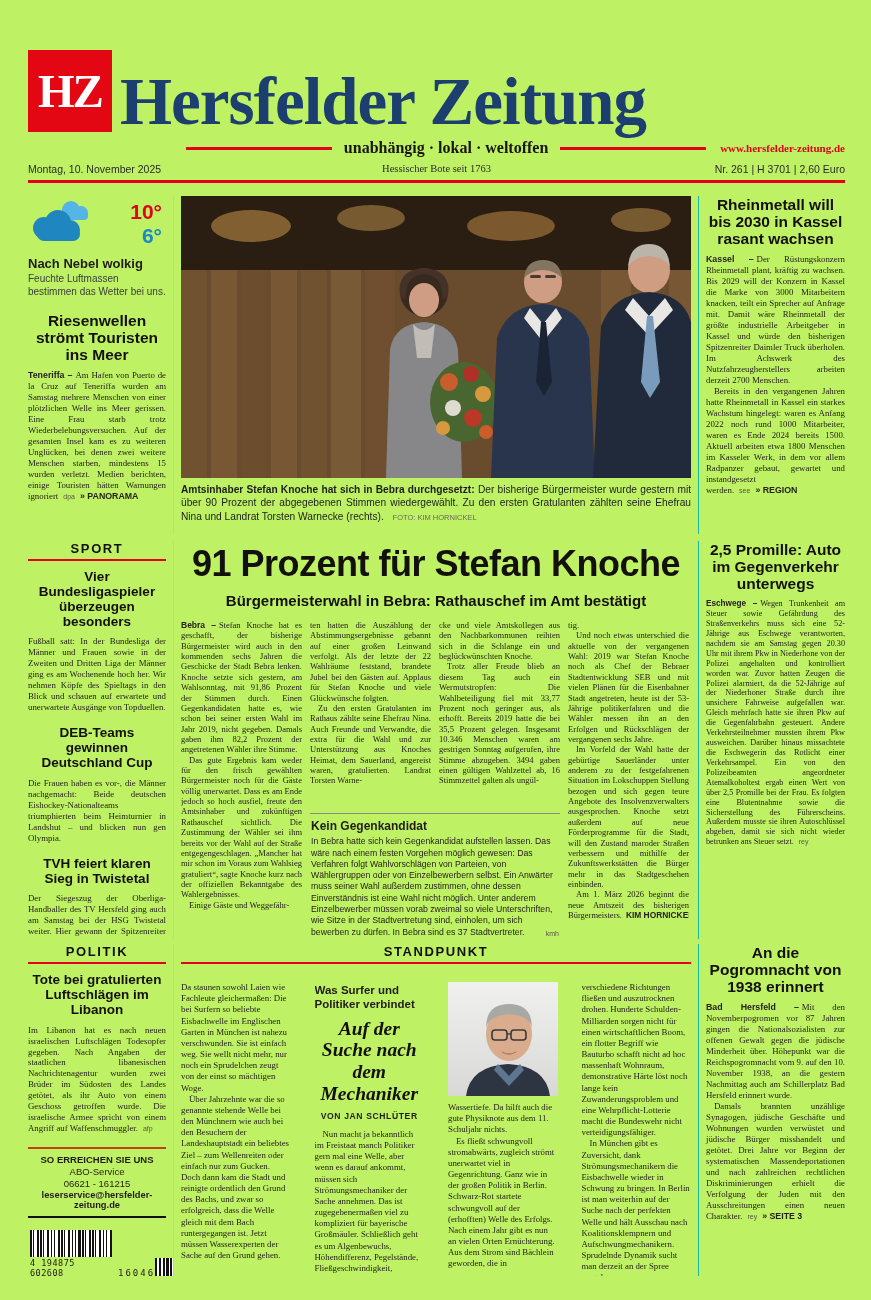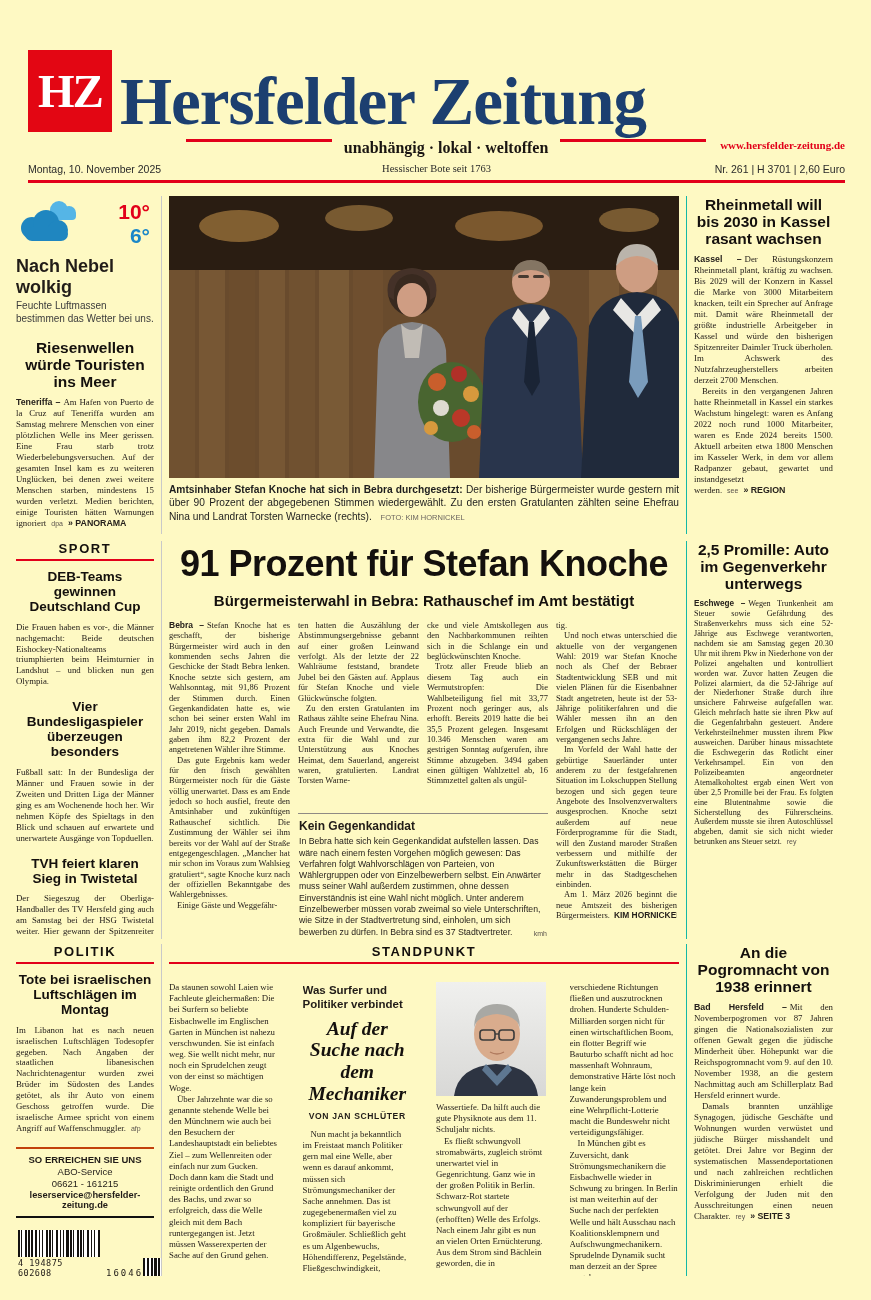--- a/index.html
+++ b/index.html
@@ -1,37 +1,37 @@
 <!DOCTYPE html>
 <html lang="de"><head>
 <meta charset="utf-8">
 <style>
   *{margin:0;padding:0;box-sizing:border-box}
   html,body{background:#888}
   body{width:871px;margin:0 auto;font-family:"Liberation Sans",sans-serif;color:#211c18}
-  #page{position:relative;width:871px;height:1300px;background:#fef9c3;overflow:hidden}
+  #page{position:relative;width:871px;height:1300px;background:#bef264;overflow:hidden}
 
   
   #masthead{position:absolute;top:50px;left:28px;width:817px}
   .brandrow{display:flex;align-items:flex-end}
   .hzlogo{width:84px;height:82px;background:#e30613;color:#fff;display:flex;align-items:center;justify-content:center;
           font-family:"Liberation Serif",serif;font-weight:bold;font-size:47px;letter-spacing:-2px}
   .papertitle{font-family:"Liberation Serif",serif;font-weight:bold;color:#1c3f70;font-size:67px;line-height:.93;
           margin-left:8px;white-space:nowrap;letter-spacing:-1px}
-  .tagrow{display:flex;margin-top:7px;margin-left:158px}
+  .tagrow{display:flex;align-items:center;margin-top:7px;margin-left:158px}
   .tl-line{flex:1;height:3px;background:#e2001a}
   .tagline{font-family:"Liberation Serif",serif;font-weight:bold;font-size:16px;padding:0 12px;color:#1a1512}
   .url{color:#e2001a;font-weight:bold;font-size:11px;padding-left:14px;text-decoration:none;font-family:"Liberation Serif",serif}
   .daterow{display:grid;grid-template-columns:1fr auto 1fr;margin-top:6px;font-size:10.5px;color:#2a2a2a}
   .daterow .mid{text-align:center;font-family:"Liberation Serif",serif}
   .daterow .right{text-align:right}
   .mainrule{height:3px;background:#e2001a;margin-top:5px}
 
   
-  .band{position:absolute;left:16px;width:817px;display:flex}
+  .band{position:absolute;left:28px;width:817px;display:flex}
   .band1{top:196px;height:338px}
   .band2{top:541px;height:398px}
   .band3{top:944px;height:332px}
   .col-l{width:146px;padding-right:7px;border-right:1px solid #c9c9c9;overflow:hidden}
   .col-m{width:525px;padding:0 7px;border-right:1px solid #14b8a6;overflow:hidden}
   .col-r{width:146px;padding-left:7px;overflow:hidden}
 
   
   .kicker{font-size:13px;font-weight:bold;letter-spacing:1.6px;text-align:center;padding-bottom:3px;
           border-bottom:2.5px solid #e2001a;margin-bottom:9px;color:#14100d}
@@ -42,21 +42,21 @@
   .lead{font-family:"Liberation Sans",sans-serif;font-weight:bold;margin-right:3px}
   .agency{font-size:7px;color:#5b544d;margin-left:5px;font-family:"Liberation Sans",sans-serif}
   .ref{font-family:"Liberation Sans",sans-serif;font-weight:bold;font-size:8.8px;margin-left:5px;white-space:nowrap}
   .author{font-family:"Liberation Sans",sans-serif;font-weight:bold;font-size:8.4px;margin-left:4px;white-space:nowrap}
 
   
   .weather{margin-bottom:14px}
   .wx-top{display:flex;align-items:center;justify-content:space-between;padding:2px 4px 2px 0}
   .wx-temps{text-align:right;font-weight:bold;font-size:21px;line-height:1.15}
   .wx-hi{color:#e2001a}.wx-lo{color:#1a87c8}
-  .wx-h{font-weight:bold;font-size:18px;margin-top:4px}
+  .wx-h{font-weight:bold;font-size:13px;margin-top:4px}
   .wx-t{font-size:10px;line-height:1.25;color:#3c3c3c;margin-top:2px}
 
   
   .mainphoto{width:510px;height:282px;display:block}
   .caption{font-size:10.2px;line-height:1.32;text-align:justify;margin-top:5px;color:#1d1d1d}
   .caption .cap-lead{font-weight:bold}
   .credit{font-size:7.5px;color:#6b655f;margin-left:6px;white-space:nowrap}
 
   
   .h1{font-size:36px;font-weight:bold;letter-spacing:-.5px;text-align:center;color:#14100d;margin-top:2px}
@@ -146,21 +146,21 @@
           <div class="wx-temps">
             <div class="wx-hi">10°</div>
             <div class="wx-lo">6°</div>
           </div>
         </div>
         <div class="wx-h">Nach Nebel wolkig</div>
         <div class="wx-t">Feuchte Luftmassen bestimmen das Wetter bei uns.</div>
       </div>
 
       <article class="secart">
-        <h2 class="art-h">Riesenwellen würde Touristen ins Meer</h2>
+        <h2 class="art-h">Riesenwellen strömt Touristen ins Meer</h2>
         <div class="bodytext">
           <p><span class="lead">Teneriffa –</span><span>Am Hafen von Puerto de la Cruz auf Teneriffa wurden am Samstag mehrere Menschen von einer plötzlichen Welle ins Meer gerissen. Eine Frau starb trotz Wiederbelebungsversuchen. Auf der gesamten Insel kam es zu weiteren Unglücken, bei denen zwei weitere Menschen starben, mindestens 15 wurden verletzt. Medien berichten, einige Touristen hätten Warnungen ignoriert</span><span class="agency">dpa</span><span class="ref">» PANORAMA</span></p>
         </div>
       </article>
     </div>
 
     <div class="col-m">
       <svg class="mainphoto" viewBox="0 0 510 282" preserveAspectRatio="none">
         <rect width="510" height="282" fill="#6e4f2f"></rect>
         <rect width="510" height="74" fill="#2c1f13"></rect>
@@ -231,30 +231,30 @@
       </article>
     </div>
   </section>
 
   <section class="band band2">
 
     <div class="col-l">
       <div class="kicker">SPORT</div>
 
       <article class="secart">
+        <h2 class="art-h small">Vier Bundesligaspieler überzeugen besonders</h2>
+        <div class="bodytext">
+            <p>Fußball satt: In der Bundesliga der Männer und Frauen sowie in der Zweiten und Dritten Liga der Männer ging es am Wochenende hoch her. Wir nehmen Köpfe des Spieltags in den Blick und schauen auf erwartete und unerwartete Ausgänge von Topduellen.</p>
+          </div>
+      </article>
+
+      <article class="secart">
         <h2 class="art-h small">DEB-Teams gewinnen Deutschland Cup</h2>
         <div class="bodytext">
             <p>Die Frauen haben es vor-, die Männer nachgemacht: Beide deutschen Eishockey-Nationalteams triumphierten beim Heimturnier in Landshut – und blicken nun gen Olympia.</p>
-          </div>
-      </article>
-
-      <article class="secart">
-        <h2 class="art-h small">Vier Bundesligaspieler überzeugen besonders</h2>
-        <div class="bodytext">
-            <p>Fußball satt: In der Bundesliga der Männer und Frauen sowie in der Zweiten und Dritten Liga der Männer ging es am Wochenende hoch her. Wir nehmen Köpfe des Spieltags in den Blick und schauen auf erwartete und unerwartete Ausgänge von Topduellen.</p>
           </div>
       </article>
 
       <article class="secart">
         <h2 class="art-h small">TVH feiert klaren Sieg in Twistetal</h2>
         <div class="bodytext">
             <p>Der Siegeszug der Oberliga-Handballer des TV Hersfeld ging auch am Samstag bei der HSG Twistetal weiter. Hier gewann der Spitzenreiter mit 30:14.</p>
           </div>
       </article>
     </div>
@@ -303,21 +303,21 @@
         </div>
       </article>
     </div>
   </section>
 
   <section class="band band3">
 
     <div class="col-l">
       <div class="kicker">POLITIK</div>
       <article class="secart">
-        <h2 class="art-h small">Tote bei israelischen Luftschlägen im Montag</h2>
+        <h2 class="art-h small">Tote bei gratulierten Luftschlägen im Libanon</h2>
         <div class="bodytext">
             <p><span>Im Libanon hat es nach neuen israelischen Luftschlägen Todesopfer gegeben. Nach Angaben der staatlichen libanesischen Nachrichtenagentur wurden zwei Brüder im Südosten des Landes getötet, als ihr Auto von einem Geschoss getroffen wurde. Die israelische Armee spricht von einem Angriff auf Waffenschmuggler.</span><span class="agency">afp</span></p>
           </div>
       </article>
 
       <div class="contact">
         <div class="c1">SO ERREICHEN SIE UNS</div>
         <div class="c2">ABO-Service</div>
         <div class="c3">06621 - 161215</div>
         <div class="c4"><a href="#">leserservice@hersfelder-zeitung.de</a></div>

